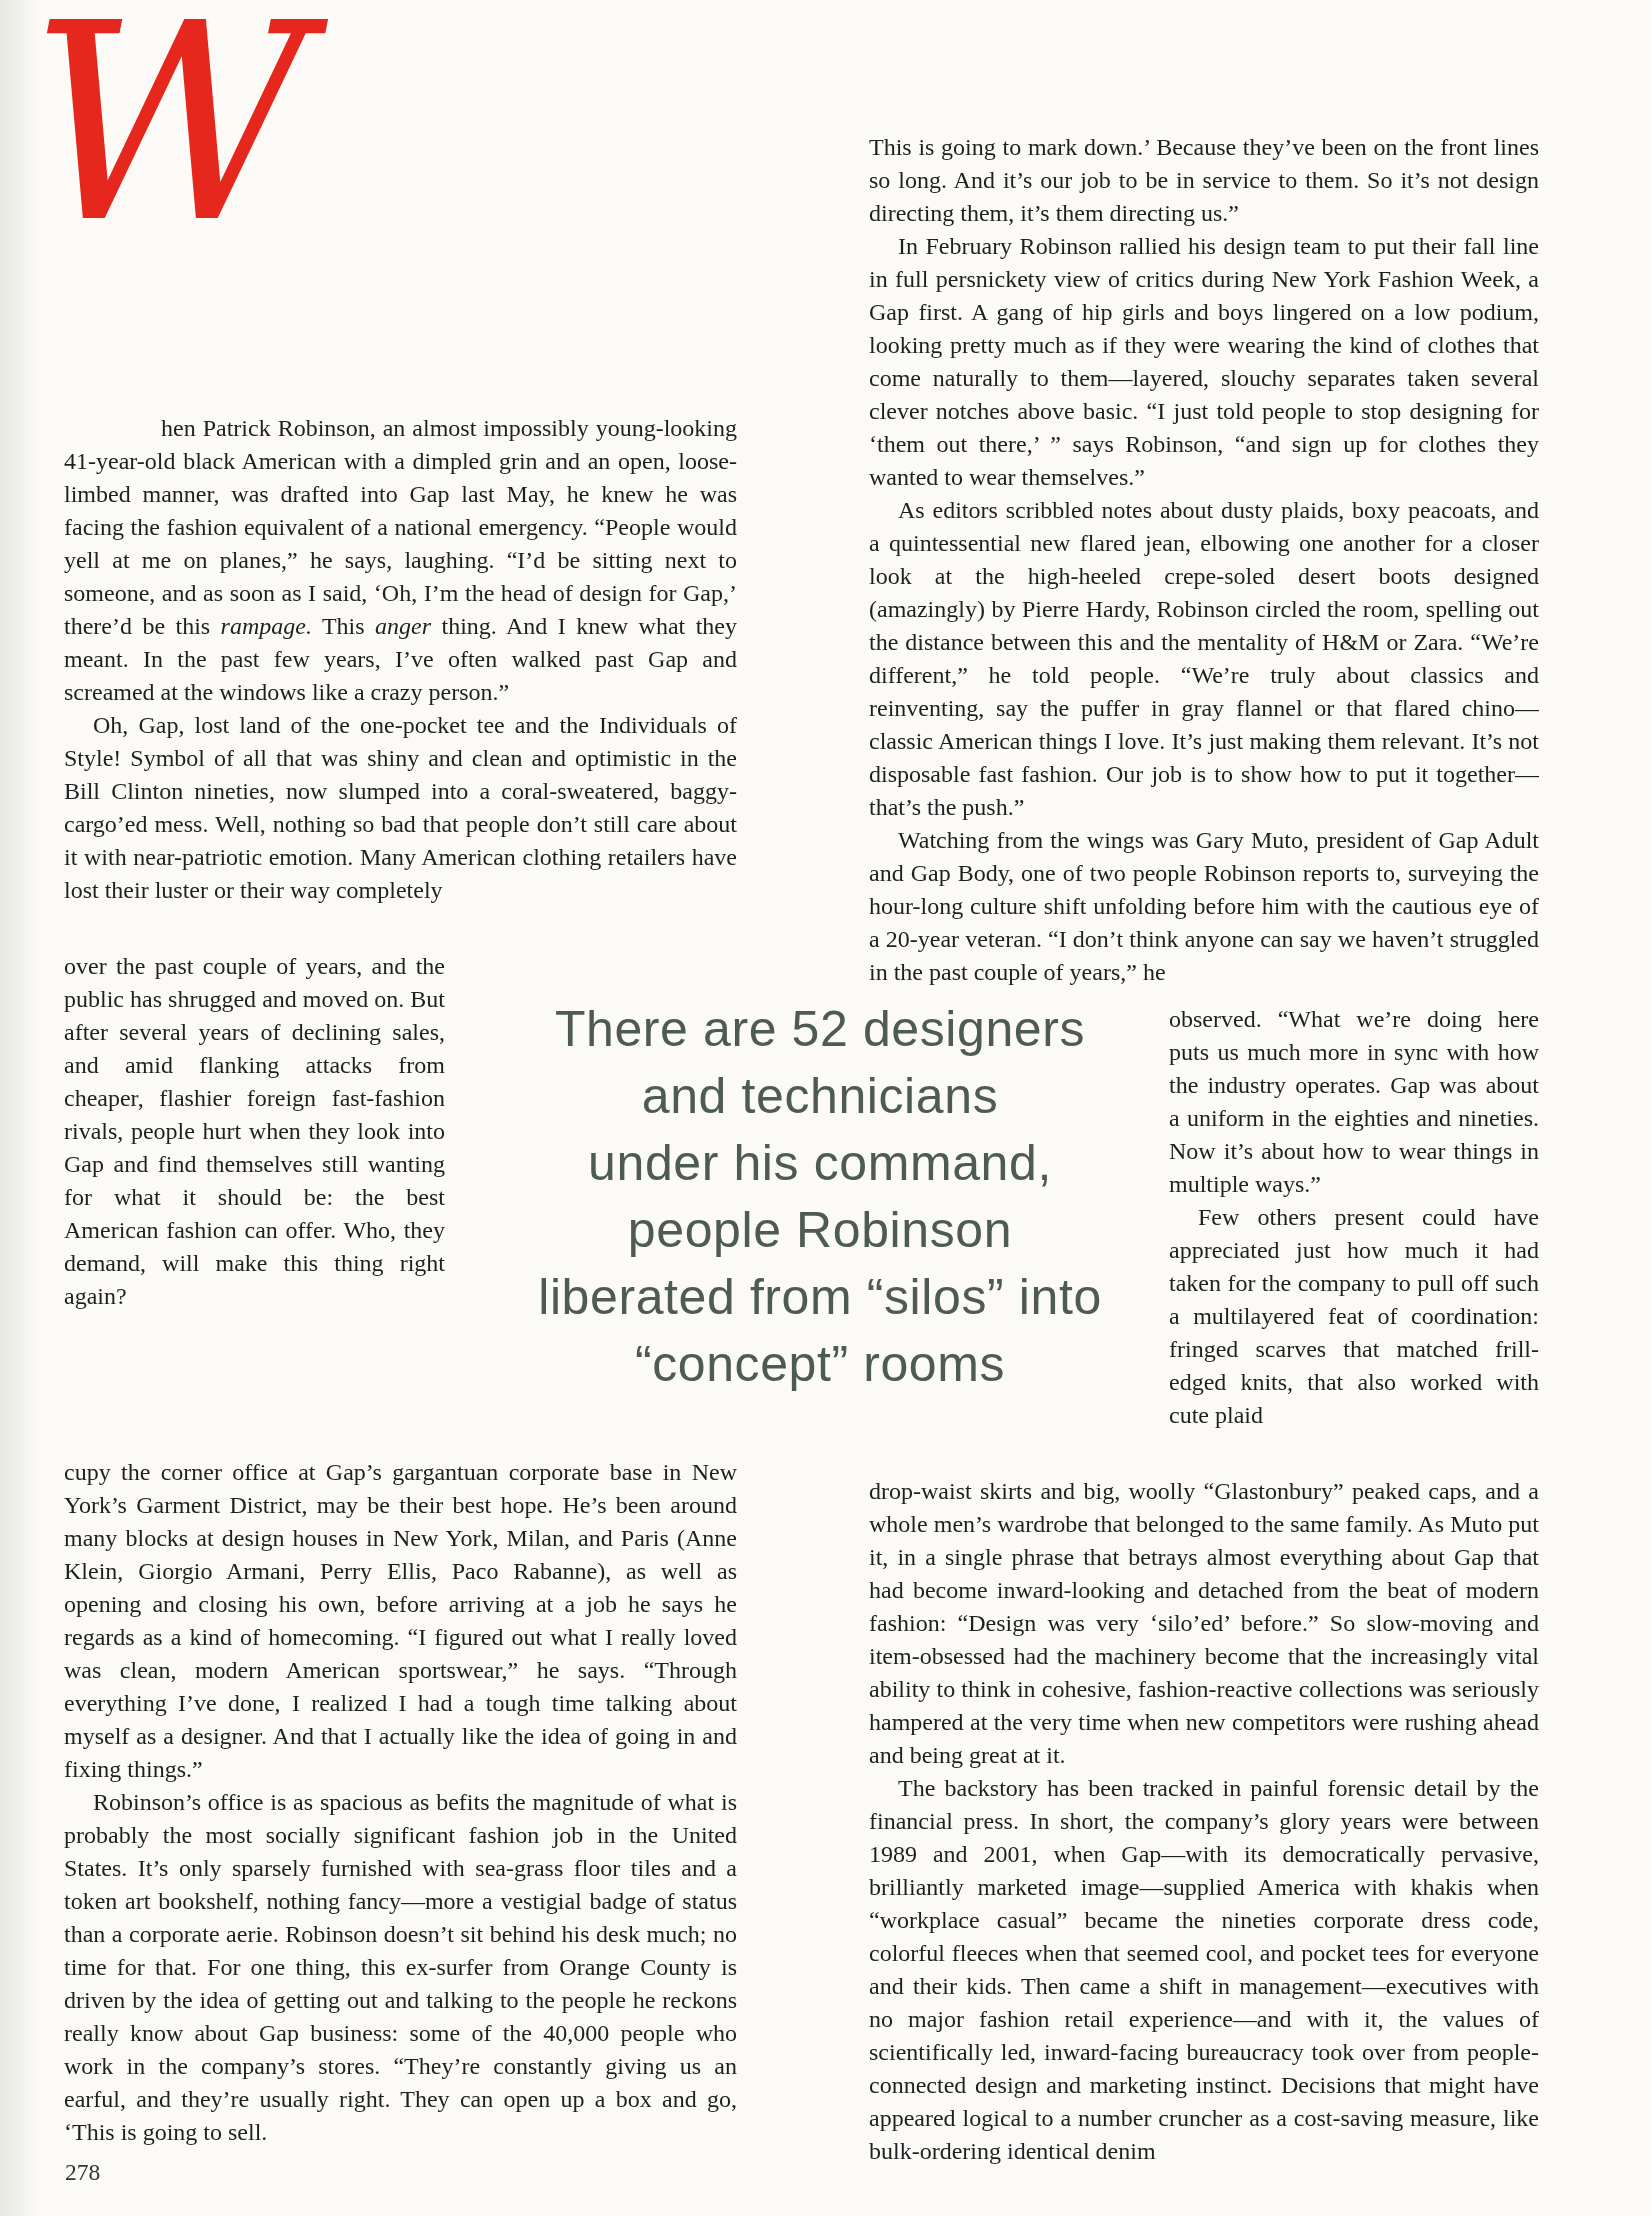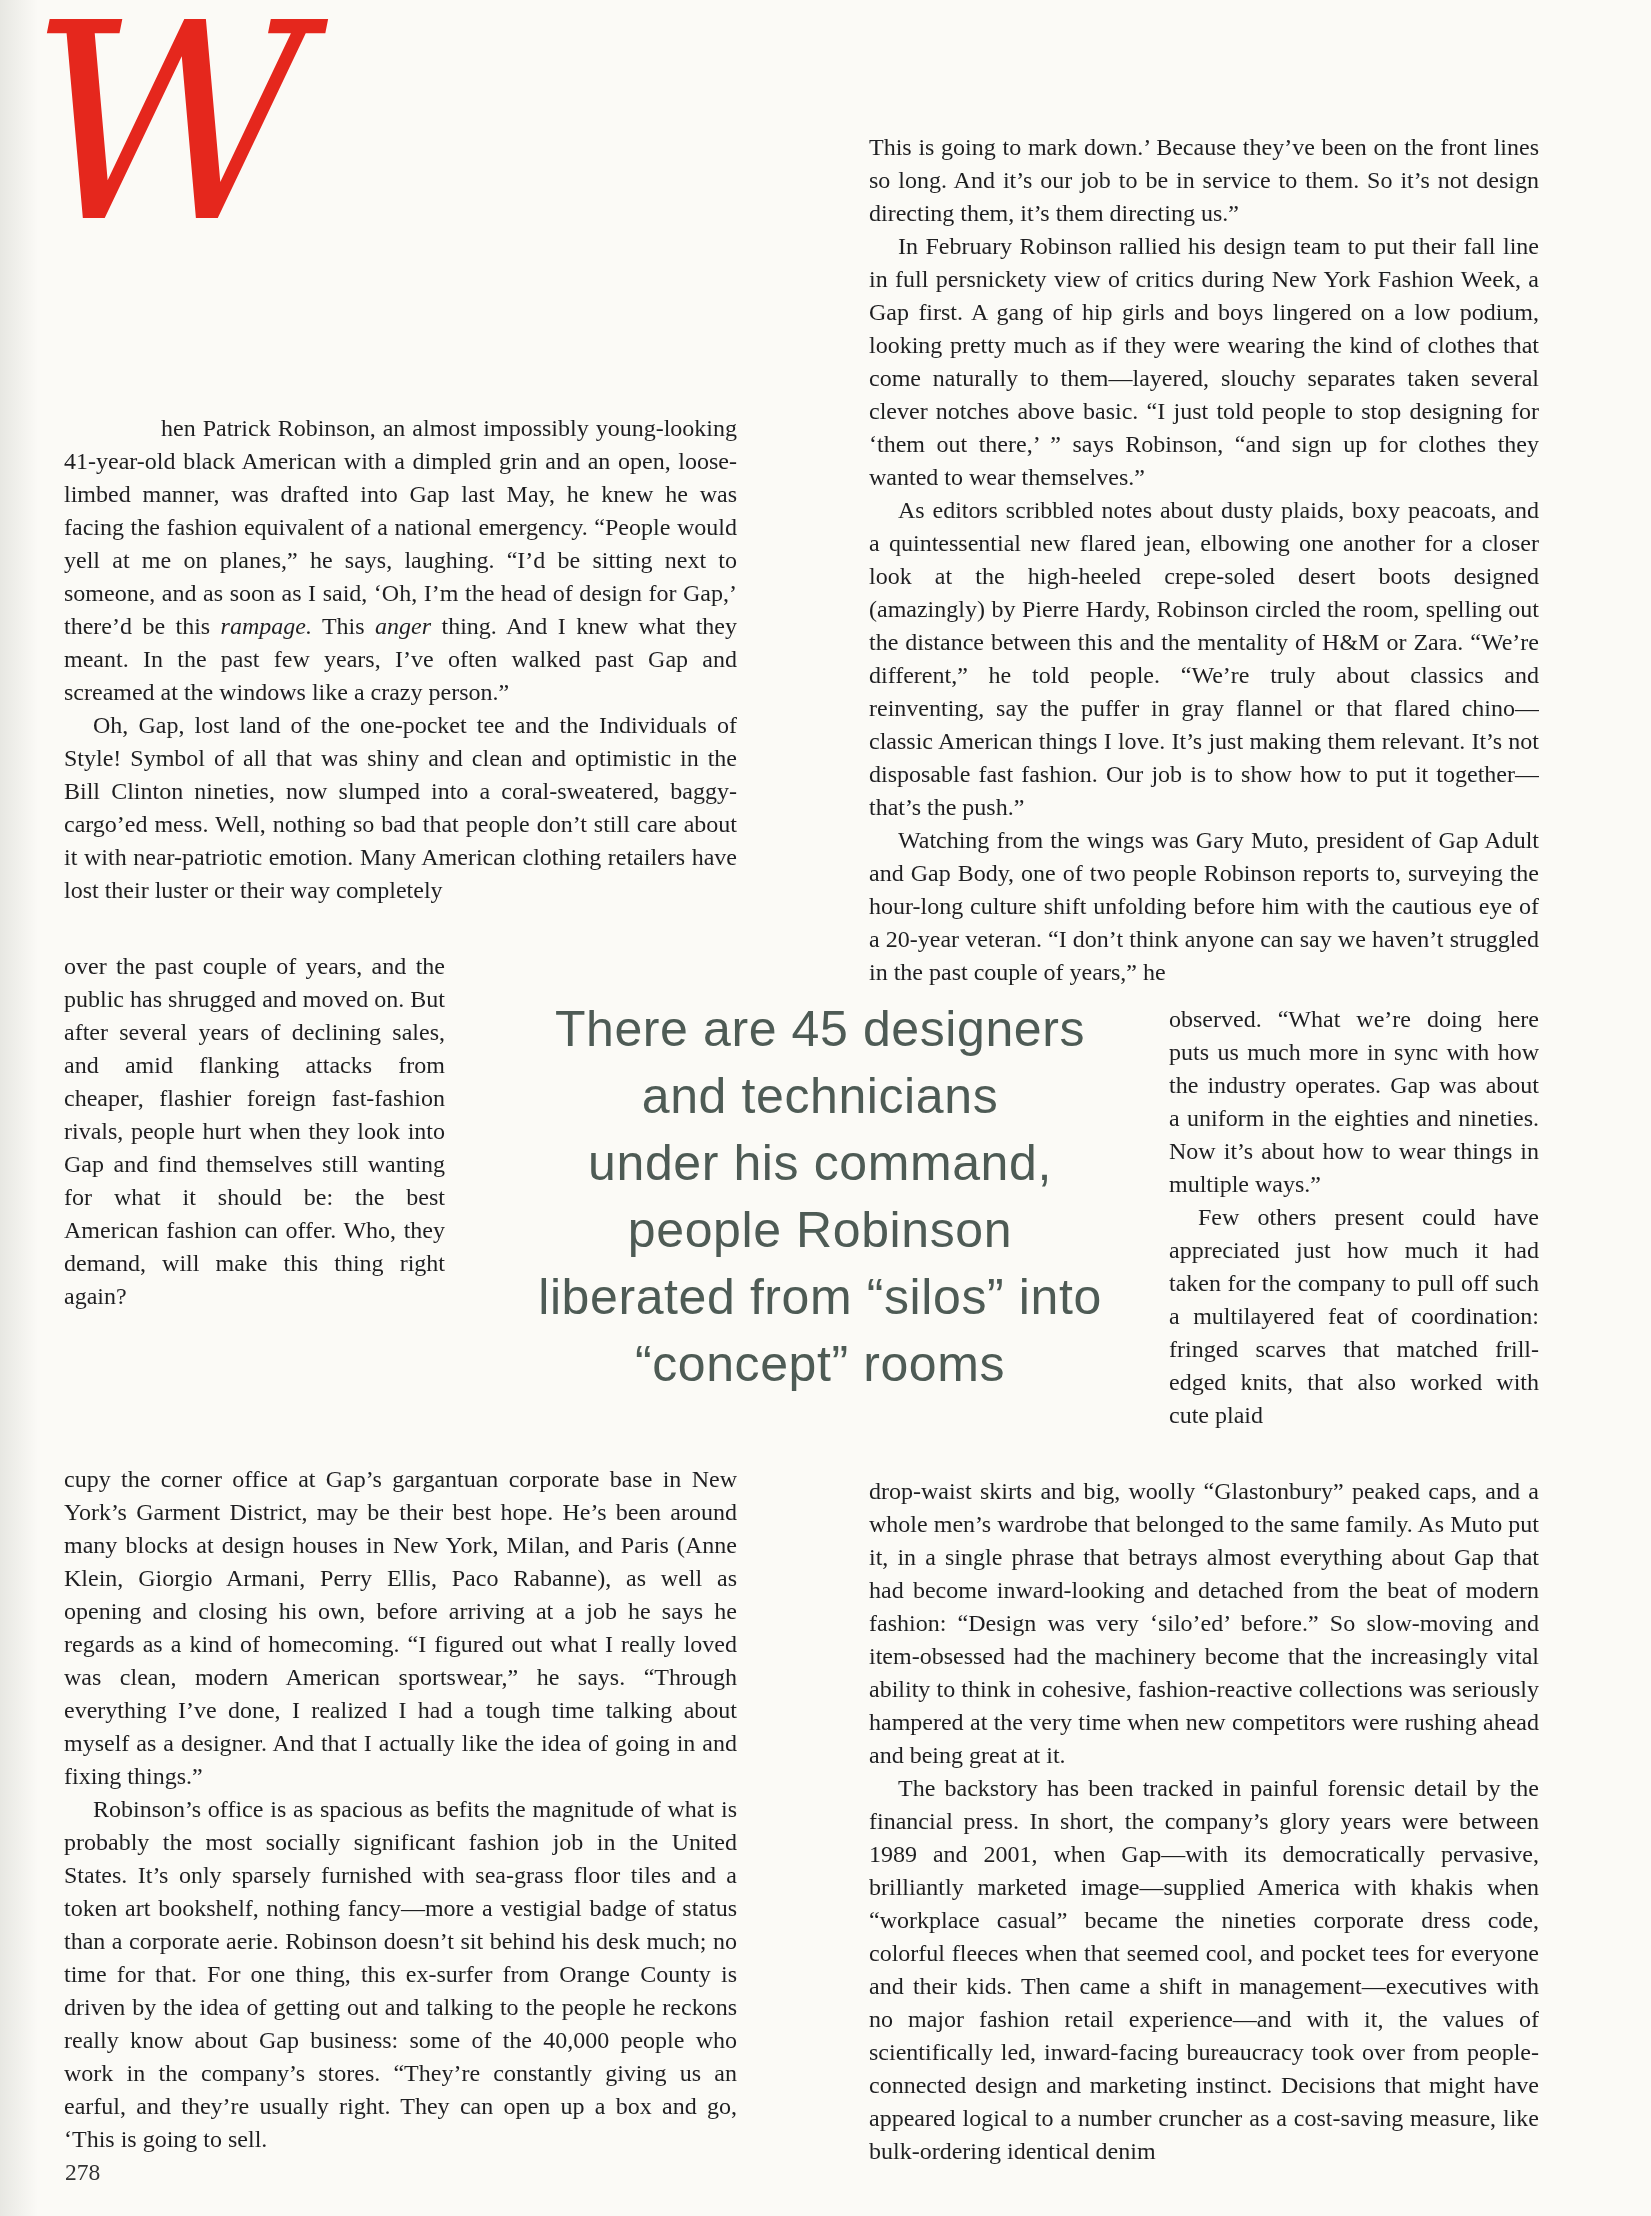--- a/index.html
+++ b/index.html
@@ -40,21 +40,21 @@
     line-height: 33px;
     text-align: justify;
     overflow: hidden;
   }
   .block p { text-align: justify; hyphens: auto; -webkit-hyphens: auto; }
   .indent { text-indent: 29px; }
   .firstline-spacer { float: left; width: 97px; height: 33px; }
 
   .lt { left: 64px; top: 412px;  width: 673px; height: 537px;  }
   .ln { left: 64px; top: 950px; width: 381px;  height: 502px;  }
-  .lb { left: 64px; top: 1456px; width: 673px; height: 711px; margin-top: 7px; }
+  .lb { left: 64px; top: 1456px; width: 673px; height: 711px; }
   .rt { left: 869px; top: 107px;  width: 670px; height: 867px; margin-top: 24px; }
   .rn { left: 1169px; top: 975px; width: 370px;  height: 499px; margin-top: 28px;  }
   .rb { left: 869px; top: 1475px; width: 670px; height: 702px; }
 
   .pullquote {
     position: absolute;
     left: 407px;
     top: 996px;
     width: 826px;
     text-align: center;
@@ -87,21 +87,21 @@
   <section class="block lt">
     <p class="para"><span class="firstline-spacer"></span><span>hen Patrick Robinson, an almost impossibly young-looking 41-year-old black American with a dimpled grin and an open, loose-limbed manner, was drafted into Gap last May, he knew he was facing the fashion equivalent of a national emergency. “People would yell at me on planes,” he says, laughing. “I’d be sitting next to someone, and as soon as I said, ‘Oh, I’m the head of design for Gap,’ there’d be this </span><em>rampage.</em><span> This </span><em>anger</em><span> thing. And I knew what they meant. In the past few years, I’ve often walked past Gap and screamed at the windows like a crazy person.”</span></p>
     <p class="para indent">Oh, Gap, lost land of the one-pocket tee and the Individuals of Style! Symbol of all that was shiny and clean and optimistic in the Bill Clinton nineties, now slumped into a coral-sweatered, baggy-cargo’ed mess. Well, nothing so bad that people don’t still care about it with near-patriotic emotion. Many American clothing retailers have lost their luster or their way completely</p>
   </section>
 
   <section class="block ln">
     <p class="para">over the past couple of years, and the public has shrugged and moved on. But after several years of declining sales, and amid flanking attacks from cheaper, flashier foreign fast-fashion rivals, people hurt when they look into Gap and find themselves still wanting for what it should be: the best American fashion can offer. Who, they demand, will make this thing right again?</p>
   </section>
 
   <div class="pullquote">
-    <div>There are 45 designers</div>
+    <div>There are 52 designers</div>
     <div>and technicians</div>
     <div>under his command,</div>
     <div>people Robinson</div>
     <div>liberated from “silos” into</div>
     <div>“concept” rooms</div>
   </div>
 
   <section class="block lb">
     <p class="para">cupy the corner office at Gap’s gargantuan corporate base in New York’s Garment District, may be their best hope. He’s been around many blocks at design houses in New York, Milan, and Paris (Anne Klein, Giorgio Armani, Perry Ellis, Paco Rabanne), as well as opening and closing his own, before arriving at a job he says he regards as a kind of homecoming. “I figured out what I really loved was clean, modern American sportswear,” he says. “Through everything I’ve done, I realized I had a tough time talking about myself as a designer. And that I actually like the idea of going in and fixing things.”</p>
     <p class="para indent">Robinson’s office is as spacious as befits the magnitude of what is probably the most socially significant fashion job in the United States. It’s only sparsely furnished with sea-grass floor tiles and a token art bookshelf, nothing fancy—more a vestigial badge of status than a corporate aerie. Robinson doesn’t sit behind his desk much; no time for that. For one thing, this ex-surfer from Orange County is driven by the idea of getting out and talking to the people he reckons really know about Gap business: some of the 40,000 people who work in the company’s stores. “They’re constantly giving us an earful, and they’re usually right. They can open up a box and go, ‘This is going to sell.</p>

